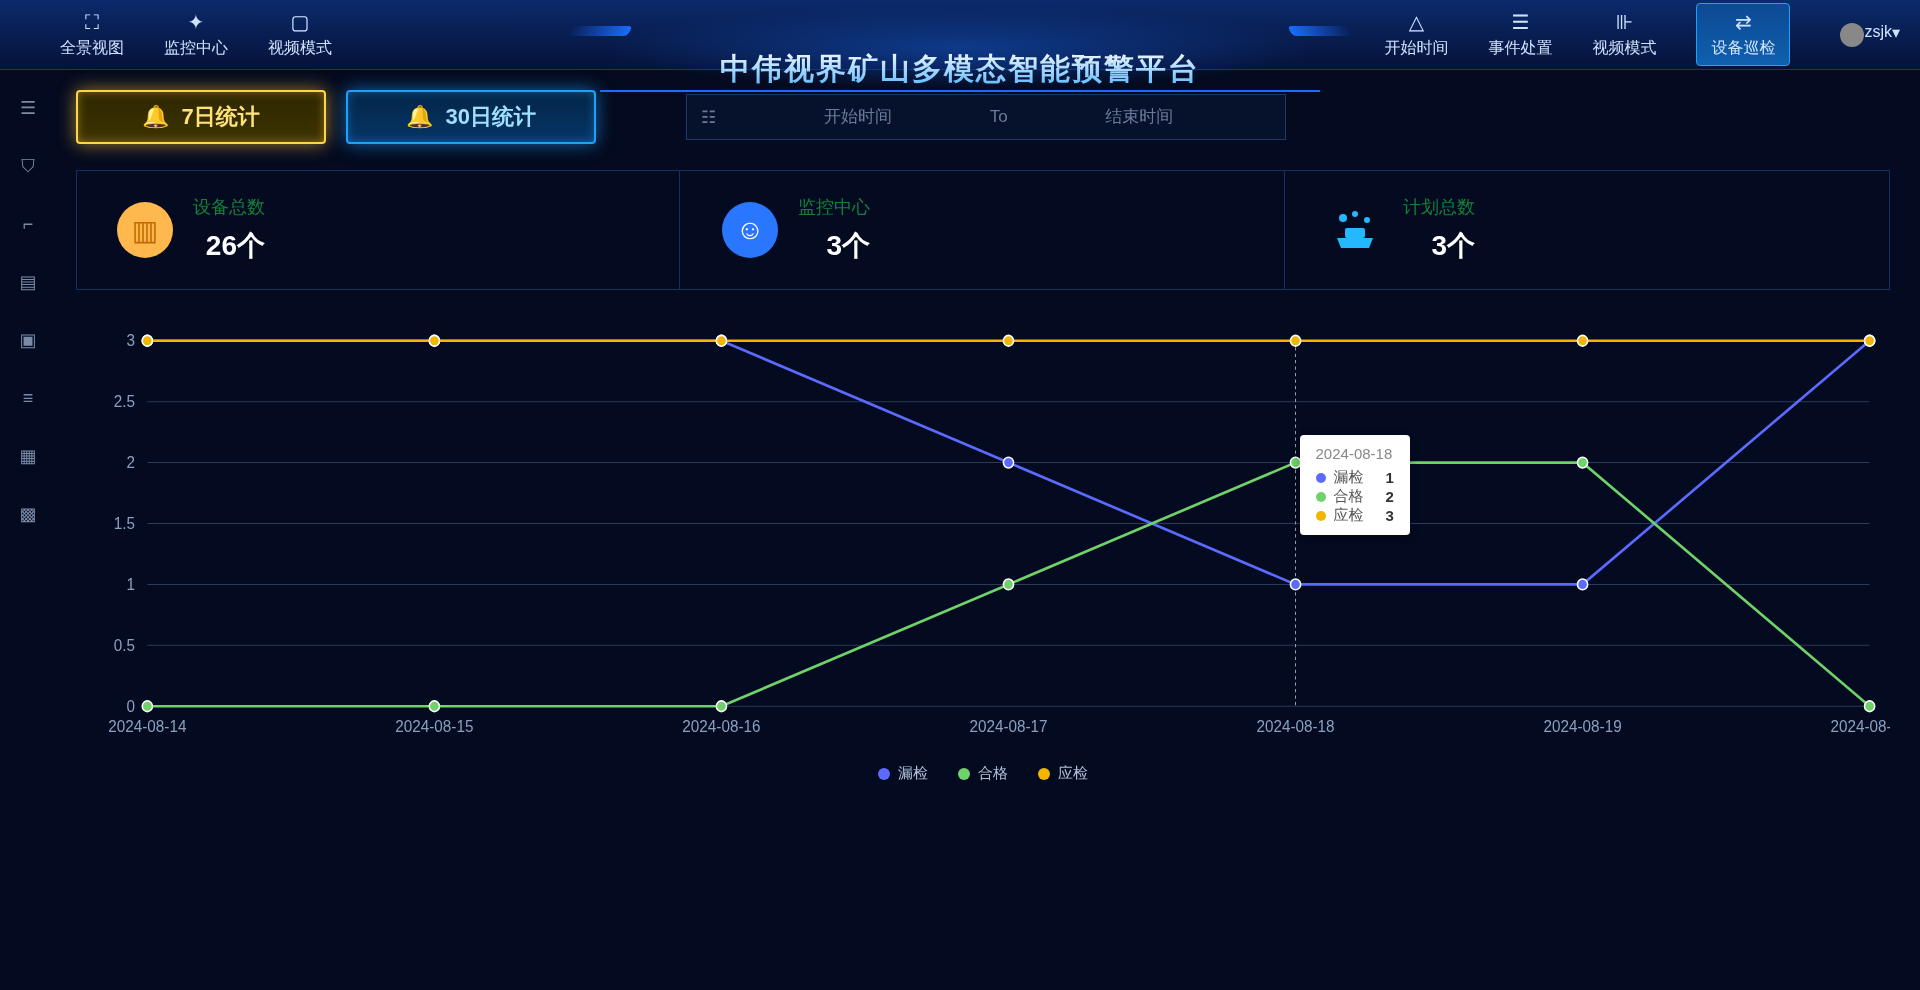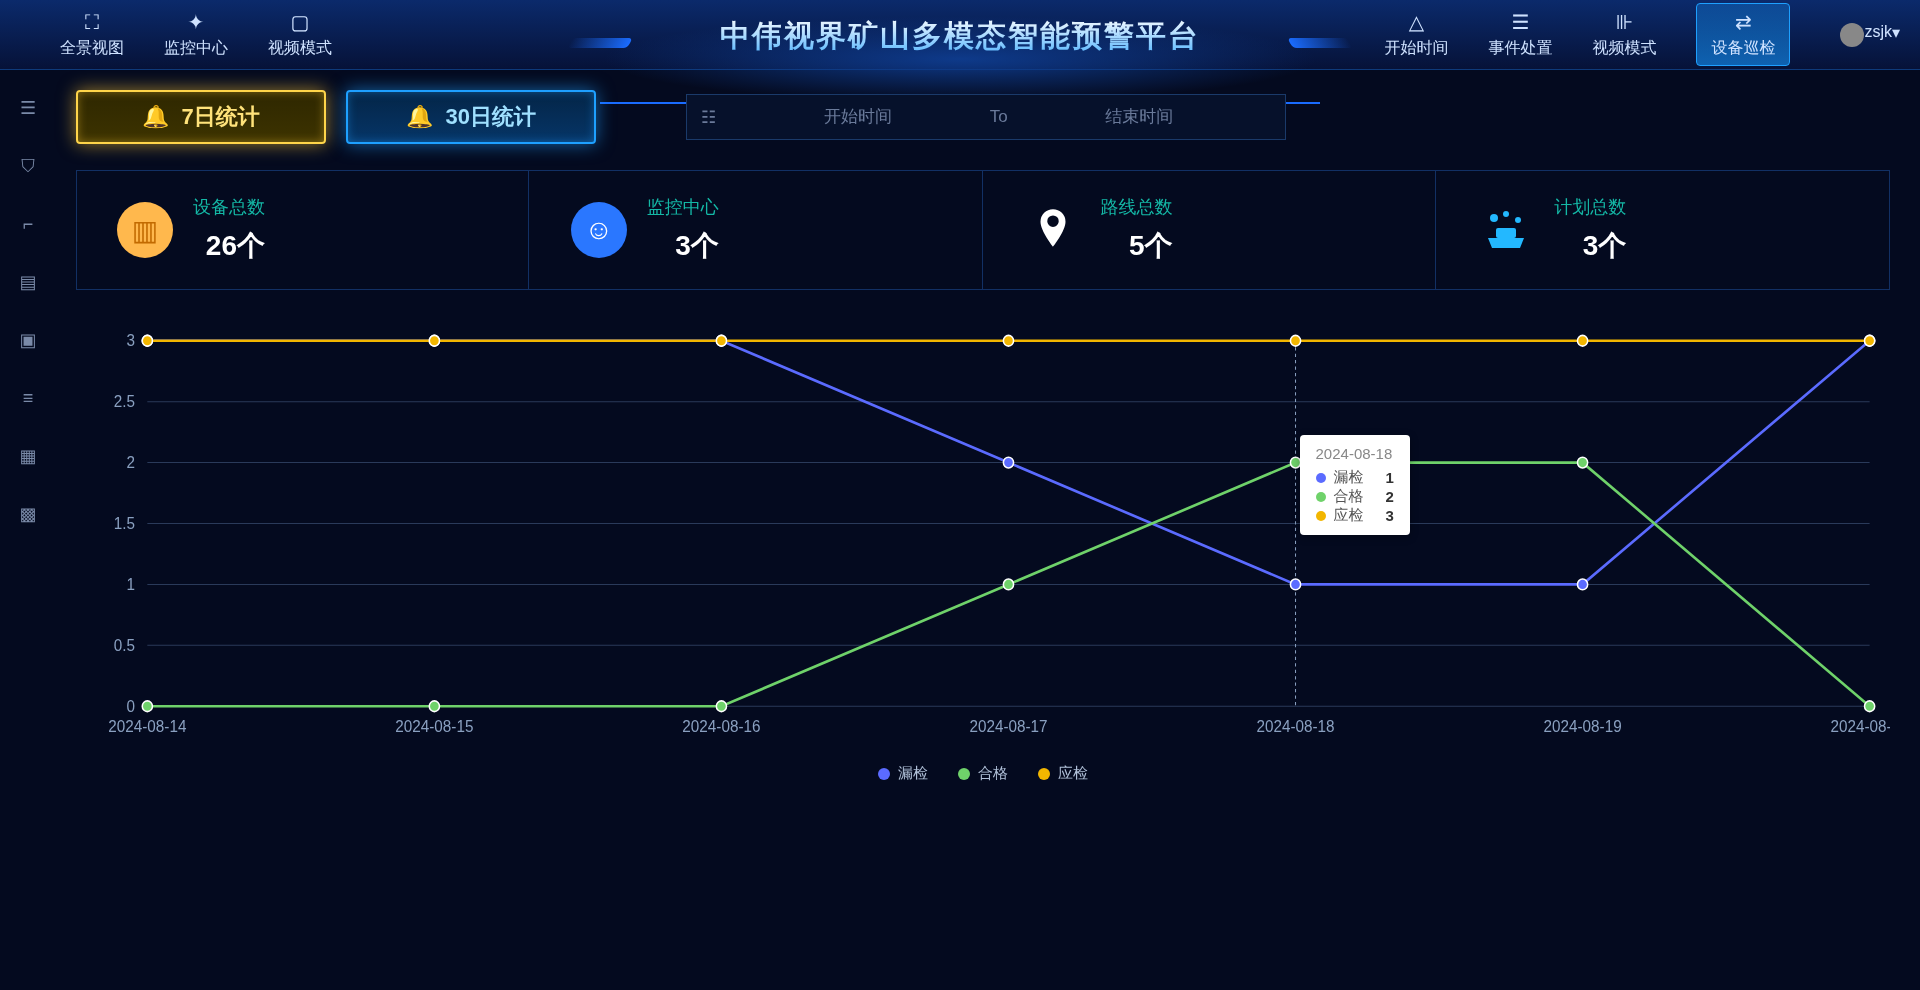--- a/index.html
+++ b/index.html
@@ -41,25 +41,25 @@
   .nav-item .icon { font-size: 20px; color: #cfe2ff; }
   .nav-item.active {
     background: linear-gradient(to bottom, rgba(20,150,255,0.3), rgba(20,150,255,0.6));
     border: 1px solid #1ea0ff;
     border-radius: 4px;
     padding: 6px 14px;
   }
   .title-banner {
     position: absolute;
     left: 50%;
-    top: 16px;
+    top: 4px;
     transform: translateX(-50%);
     height: 88px;
     display: flex;
-    align-items: flex-start;
+    align-items: flex-end;
     justify-content: center;
     width: 720px;
     background: radial-gradient(ellipse at center, #0e3a8a 0%, transparent 70%);
     border-bottom: 2px solid #1a6cff;
   }
   .title-banner::before,
   .title-banner::after {
     content: "";
     position: absolute;
     top: 22px;
@@ -196,21 +196,21 @@
     width: 56px; height: 56px;
     border-radius: 50%;
     display: flex;
     align-items: center;
     justify-content: center;
     font-size: 28px;
   }
   .stat-icon.orange { background: #ffb84d; color: #c26a00; }
   .stat-icon.blueI { background: #2a77ff; color: #fff; }
   .stat-icon.white { color: #fff; font-size: 44px;}
-  .stat-text .label { font-size: 18px; color: #14b8a6; margin-bottom: 8px; }
+  .stat-text .label { font-size: 18px; color: #15803d; margin-bottom: 8px; }
   .stat-text .value { font-size: 28px; font-weight: 700; color: #fff; text-align: right; }
   
   .chart-wrap { margin-top: 40px; }
   .chart { width: 100%; height: 430px; display: block; }
   .legend {
     display: flex;
     justify-content: center;
     gap: 30px;
     color: #b0c0d8;
     font-size: 15px;
@@ -315,31 +315,20 @@
         <div class="stat-text">
           <div class="label">设备总数</div>
           <div class="value">26个</div>
         </div>
       </div>
       <div class="stat">
         <div class="stat-icon blueI">☺</div>
         <div class="stat-text">
           <div class="label">监控中心</div>
           <div class="value">3个</div>
-        </div>
-      </div>
-      <div class="stat">
-        <div class="stat-icon white">
-          <svg width="50" height="50" viewBox="0 0 24 24" fill="#fff">
-            <path d="M12 2a6 6 0 00-6 6c0 4.5 6 12 6 12s6-7.5 6-12a6 6 0 00-6-6zm0 8.5A2.5 2.5 0 1112 5a2.5 2.5 0 010 5.5z"></path>
-          </svg>
-        </div>
-        <div class="stat-text">
-          <div class="label">路线总数</div>
-          <div class="value">5个</div>
         </div>
       </div>
       <div class="stat">
         <div class="stat-icon white">
           <svg width="50" height="40" viewBox="0 0 24 20" fill="#23b8ff">
             <circle cx="6" cy="4" r="2"></circle>
             <circle cx="12" cy="2" r="1.5"></circle>
             <circle cx="18" cy="5" r="1.5"></circle>
             <path d="M3 14h18l-2 5H5z"></path>
             <rect x="7" y="9" width="10" height="5" rx="1"></rect>

